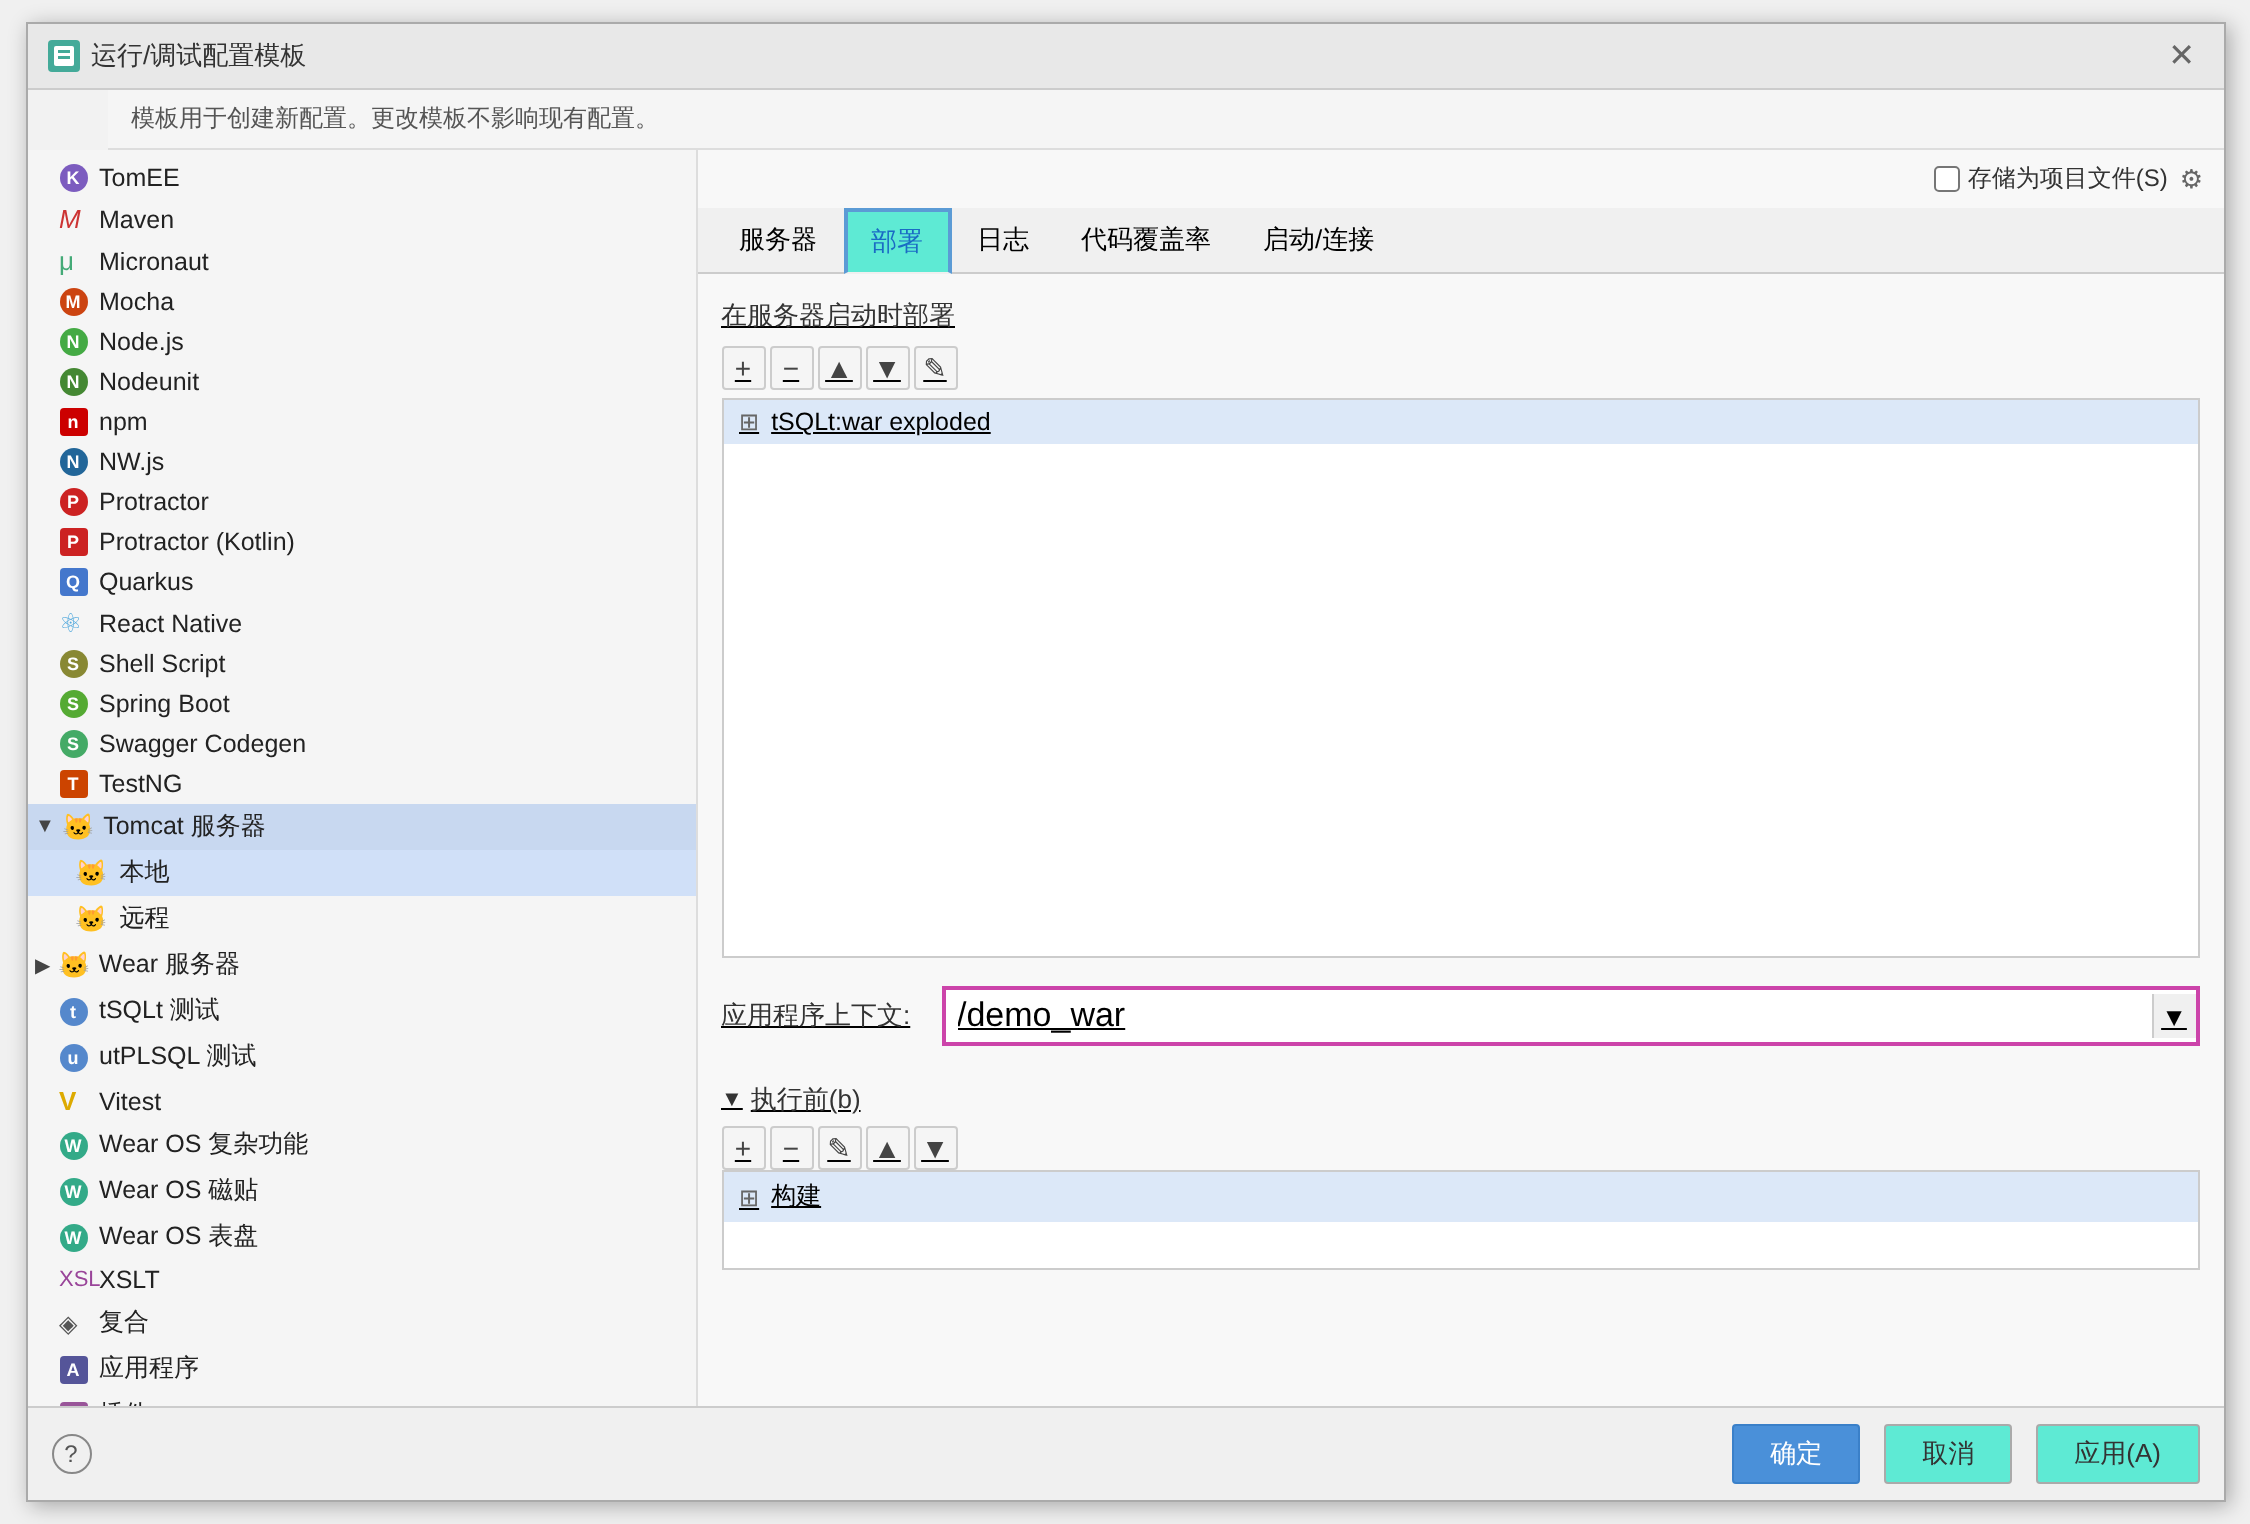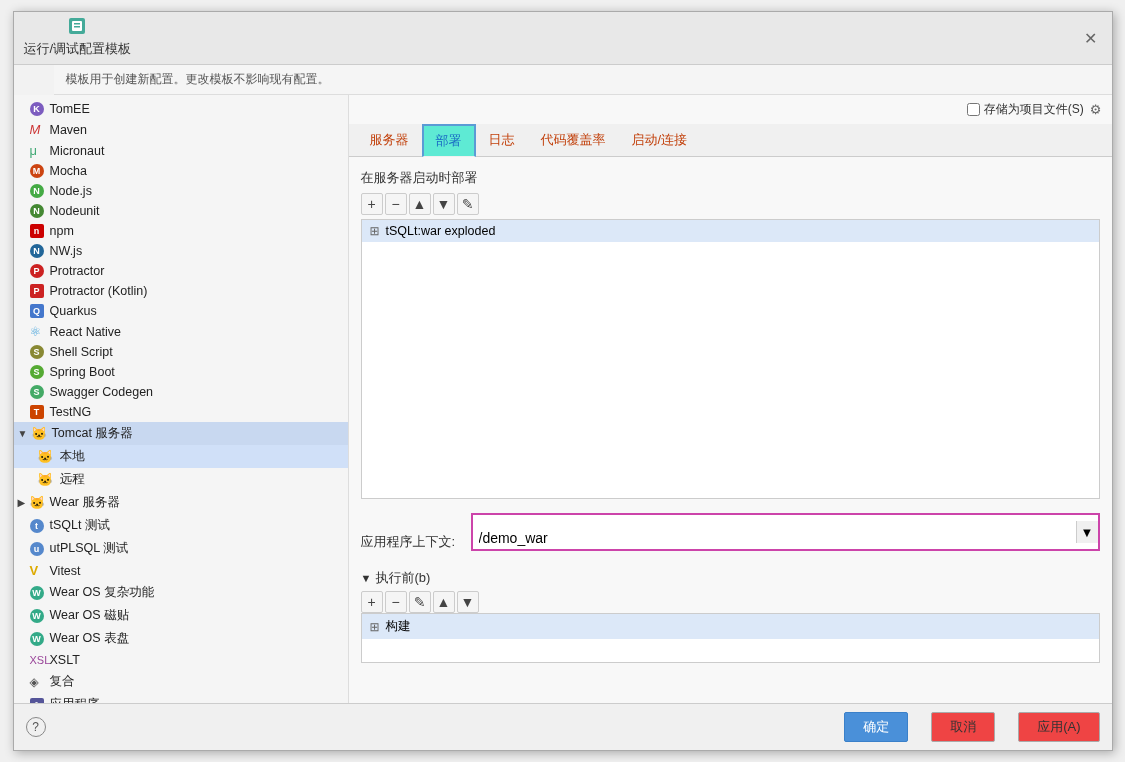--- a/index.html
+++ b/index.html
@@ -28,21 +28,20 @@
       border-bottom: 1px solid #ccc;
       padding: 6px 10px;
       display: flex;
       align-items: center;
       justify-content: space-between;
     }
     .title-bar-left {
       display: flex;
       align-items: center;
       gap: 6px;
-      flex-direction: column;
     }
     .title-icon {
       width: 16px;
       height: 16px;
       background: #4a9;
       border-radius: 2px;
       display: flex;
       align-items: center;
       justify-content: center;
     }
@@ -152,38 +151,39 @@
     .tabs-bar {
       display: flex;
       border-bottom: 1px solid #ccc;
       padding: 0 8px;
       background: #f0f0f0;
     }
     .tab {
       padding: 6px 12px;
       cursor: pointer;
       font-size: 13px;
-      color: #c2410c;
+      color: #000000;
       border: 1px solid transparent;
       margin-bottom: -1px;
       position: relative;
     }
     .tab.active {
       border: 2px solid #5b9bd5;
       border-bottom: 1px solid #f0f0f0;
       background: #5eead4;
       color: #1a6bc4;
     }
     .tab-content {
       flex: 1;
       padding: 12px;
       overflow-y: auto;
       display: flex;
       flex-direction: column;
       gap: 10px;
+      text-decoration: underline;
     }
     .section-title {
       font-size: 13px;
       color: #333;
       margin-bottom: 6px;
     }
     .toolbar {
       display: flex;
       gap: 2px;
       align-items: center;
@@ -211,21 +211,21 @@
     .list-item-row {
       display: flex;
       align-items: center;
       padding: 4px 8px;
       gap: 6px;
       font-size: 12.5px;
       background: #dce8f8;
     }
     .field-row {
       display: flex;
-      align-items: flex-end;
+      align-items: center;
       gap: 10px;
       margin-top: 4px;
     }
     .field-label {
       font-size: 13px;
       color: #333;
       white-space: nowrap;
       min-width: 100px;
     }
     .field-input-wrap {
@@ -233,23 +233,22 @@
       display: flex;
       align-items: center;
       border: 2px solid #cc44aa;
       background: #fff;
     }
     .field-input {
       flex: 1;
       border: none;
       outline: none;
       padding: 3px 6px;
-      font-size: 14px;
+      font-size: 17px;
       background: transparent;
-      margin-top: 12px;
     }
     .field-dropdown-btn {
       width: 22px;
       height: 22px;
       border-left: 1px solid #ccc;
       background: #f0f0f0;
       cursor: pointer;
       display: flex;
       align-items: center;
       justify-content: center;
@@ -293,33 +292,33 @@
       background: none;
       cursor: pointer;
       font-size: 12px;
       color: #555;
       display: flex;
       align-items: center;
       justify-content: center;
     }
     .footer-right {
       display: flex;
-      gap: 23px;
+      gap: 12px;
     }
     .btn-primary {
       background: #4a90d9;
       color: #fff;
       border: 1px solid #3a80c9;
       padding: 5px 18px;
       cursor: pointer;
       font-size: 13px;
       border-radius: 2px;
     }
     .btn-secondary {
-      background: #ef4444;
+      background: #5eead4;
       color: #333;
       border: 1px solid #aaa;
       padding: 5px 18px;
       cursor: pointer;
       font-size: 13px;
       border-radius: 2px;
     }
     .expand-arrow {
       font-size: 10px;
       color: #444;

